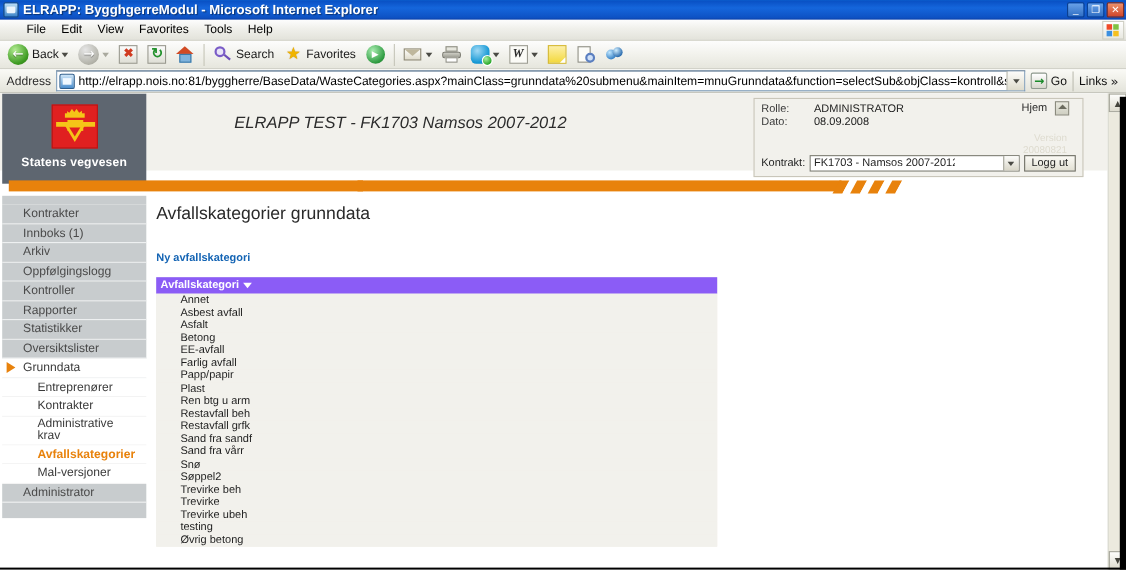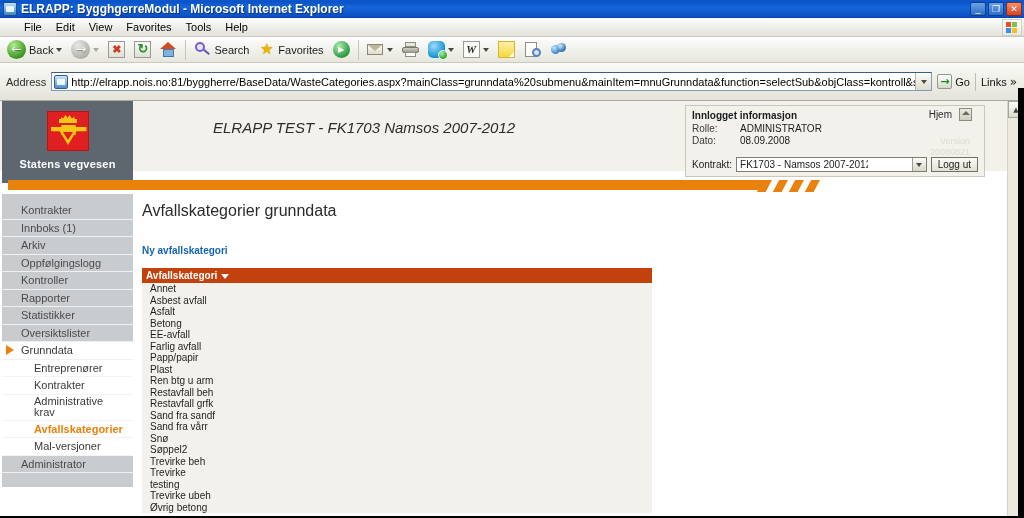--- a/index.html
+++ b/index.html
@@ -147,21 +147,21 @@
   .ico-word:after { content: "W"; position: absolute; inset: 0; font-family: "Liberation Serif", serif; font-style: italic; font-size: 11px; line-height: 15px; text-align: center; color: #2a2a2a; font-weight: bold; }
   .ico-note { background: linear-gradient(to bottom, #fdf0a8, #f3d83c); border: 1px solid #d4b72b; }
   .ico-note:after { content: ""; position: absolute; right: 0; bottom: 0; border-left: 5px solid transparent; border-bottom: 5px solid #fff; }
   .ico-research .pg { position: absolute; left: 1px; top: 1px; width: 12px; height: 15px; background: #fcfcf8; border: 1px solid #8e8e84; }
   .ico-research .mag { position: absolute; right: 0px; bottom: 1px; width: 9px; height: 9px; border: 2px solid #5b7fc0; border-radius: 50%; background: #cfe0f7; }
   .ico-msn .p1 { position: absolute; left: 1px; top: 4px; width: 9px; height: 9px; background: radial-gradient(circle at 35% 30%, #bfe6ff, #3e87c9 70%); border-radius: 50%; }
   .ico-msn .p2 { position: absolute; left: 7px; top: 2px; width: 9px; height: 9px; background: radial-gradient(circle at 35% 30%, #cfeeff, #2f6fb0 70%); border-radius: 50%; }
 
   
   .addrbar {
-    height: 38px;
+    height: 22px;
     background: linear-gradient(to bottom, #fafaf6 0%, #efefe8 50%, #e3e3da 100%);
     border-bottom: 1px solid #a9a99d;
     display: flex; align-items: center;
     padding: 0 2px;
   }
   .addr-lbl {
     font-size: 11px; color: #2b2b2b;
     padding: 0 5px 0 4px;
     white-space: nowrap;
   }
@@ -432,40 +432,40 @@
     text-decoration: none;
     display: inline-block;
     margin-bottom: 12px;
   }
   .grid {
     width: 510px;
     background: #f2f1ec;
     border-collapse: collapse;
   }
   .grid thead th {
-    background: #c2410c;
+    background: #8b5cf6;
     color: #fff;
     font-size: 10px; font-weight: bold;
     text-align: left;
     padding: 2px 4px;
     height: 13px;
     white-space: nowrap;
   }
   .sortarrow {
     display: inline-block; margin-left: 4px;
     width: 0; height: 0;
     border-left: 4px solid transparent;
     border-right: 4px solid transparent;
     border-top: 5px solid #fff;
     vertical-align: middle;
   }
   .grid tbody td {
     font-size: 10px;
     color: #1e1e1e;
-    padding: 0 8px;
+    padding: 0 22px;
     height: 11.5px;
     line-height: 11.5px;
     white-space: nowrap;
   }
   .grid tbody tr { background: #f2f1ec; }
 
   
   .vscroll {
     width: 17px;
     background: #f1f1ea;
@@ -636,21 +636,20 @@
           <span class="crown"></span>
           <span class="wings"></span>
           <span class="tri"></span>
           <span class="tri2"></span>
         </div>
         <div class="logo-text">Statens vegvesen</div>
       </div>
       <div class="sitetitle">ELRAPP TEST - FK1703 Namsos 2007-2012</div>
 
       <div class="loginbox">
-        <div class="login-title">Innlogget informasjon</div>
         <div class="hjem">Hjem</div>
         <div class="home-ico"></div>
         <div class="version">
           <div>Version</div>
           <div>20080821</div>
         </div>
         <div class="login-row">
           <span class="k">Rolle:</span>
           <span class="v">ADMINISTRATOR</span>
         </div>
@@ -771,24 +770,24 @@
             <tr>
               <td>Søppel2</td>
             </tr>
             <tr>
               <td>Trevirke beh</td>
             </tr>
             <tr>
               <td>Trevirke</td>
             </tr>
             <tr>
+              <td>Trevirke ubeh</td>
+            </tr>
+            <tr>
               <td>testing</td>
-            </tr>
-            <tr>
-              <td>Trevirke ubeh</td>
             </tr>
             <tr>
               <td>Øvrig betong</td>
             </tr>
           </tbody>
       </table>
     </div>
   </div>
 
   <div class="vscroll">

